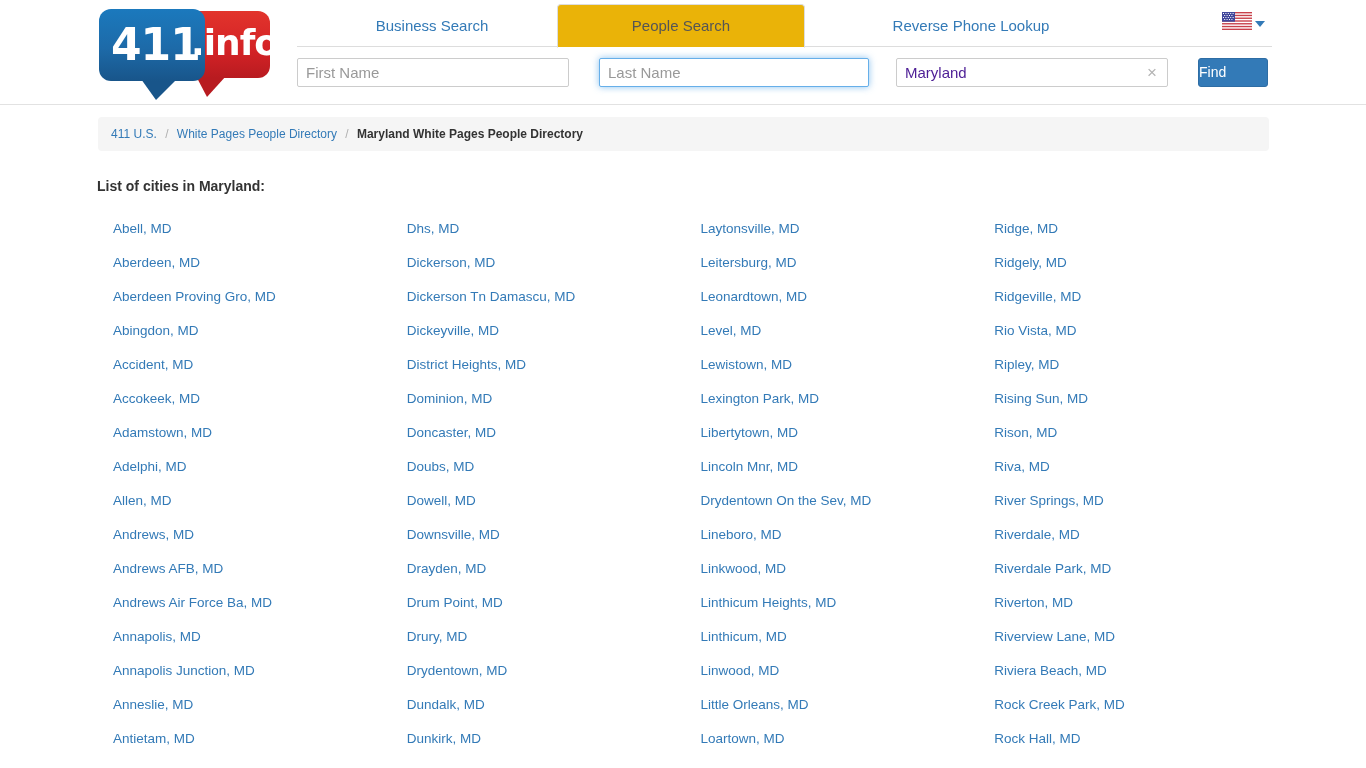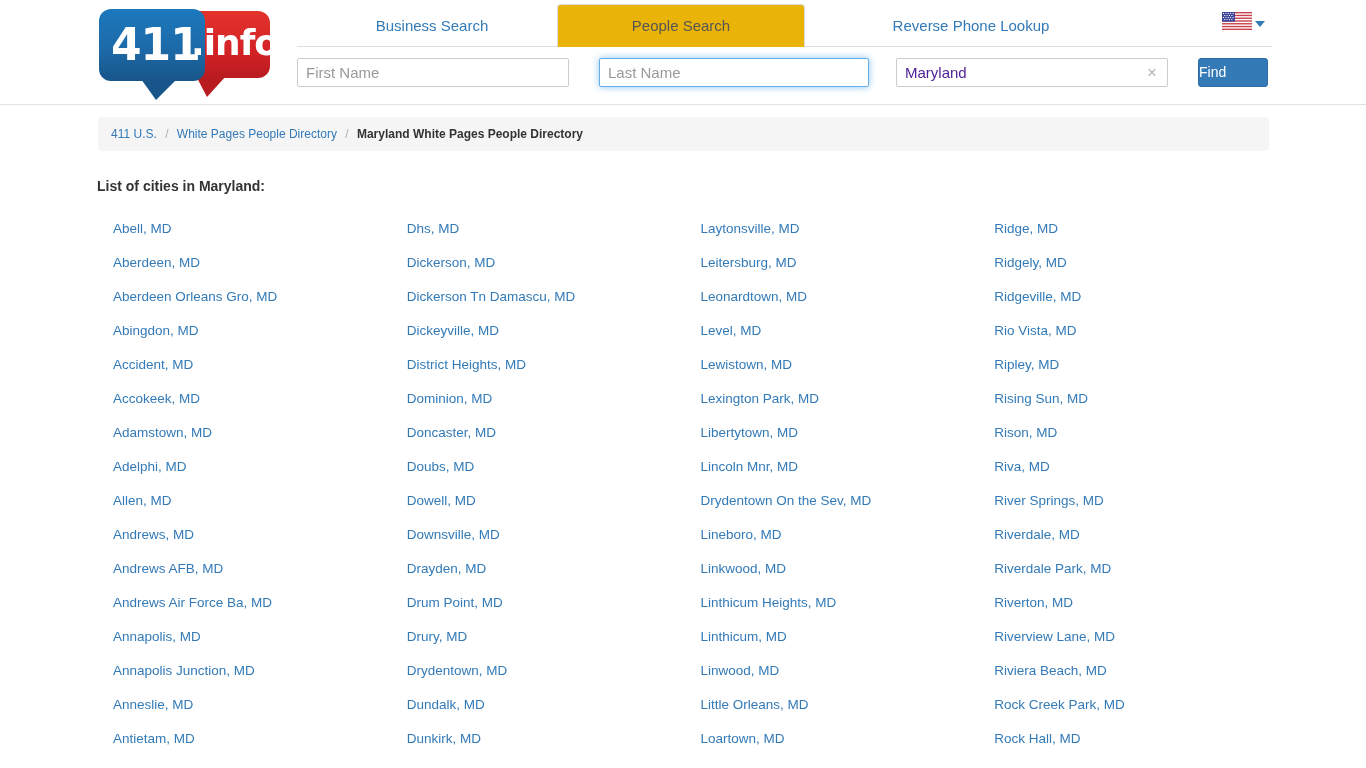--- a/index.html
+++ b/index.html
@@ -290,21 +290,21 @@
   <span class="crumb-sep">/</span>
   <span class="crumb-current">Maryland White Pages People Directory</span>
 </div>
 
 <div class="page-title">List of cities in Maryland:</div>
 
 <div class="city-grid" id="city-grid">
     <div class="city-col">
       <div class="city-item"><a class="city-link">Abell, MD</a></div>
       <div class="city-item"><a class="city-link">Aberdeen, MD</a></div>
-      <div class="city-item"><a class="city-link">Aberdeen Orleans Gro, MD</a></div>
+      <div class="city-item"><a class="city-link">Aberdeen Proving Gro, MD</a></div>
       <div class="city-item"><a class="city-link">Abingdon, MD</a></div>
       <div class="city-item"><a class="city-link">Accident, MD</a></div>
       <div class="city-item"><a class="city-link">Accokeek, MD</a></div>
       <div class="city-item"><a class="city-link">Adamstown, MD</a></div>
       <div class="city-item"><a class="city-link">Adelphi, MD</a></div>
       <div class="city-item"><a class="city-link">Allen, MD</a></div>
       <div class="city-item"><a class="city-link">Andrews, MD</a></div>
       <div class="city-item"><a class="city-link">Andrews AFB, MD</a></div>
       <div class="city-item"><a class="city-link">Andrews Air Force Ba, MD</a></div>
       <div class="city-item"><a class="city-link">Annapolis, MD</a></div>

